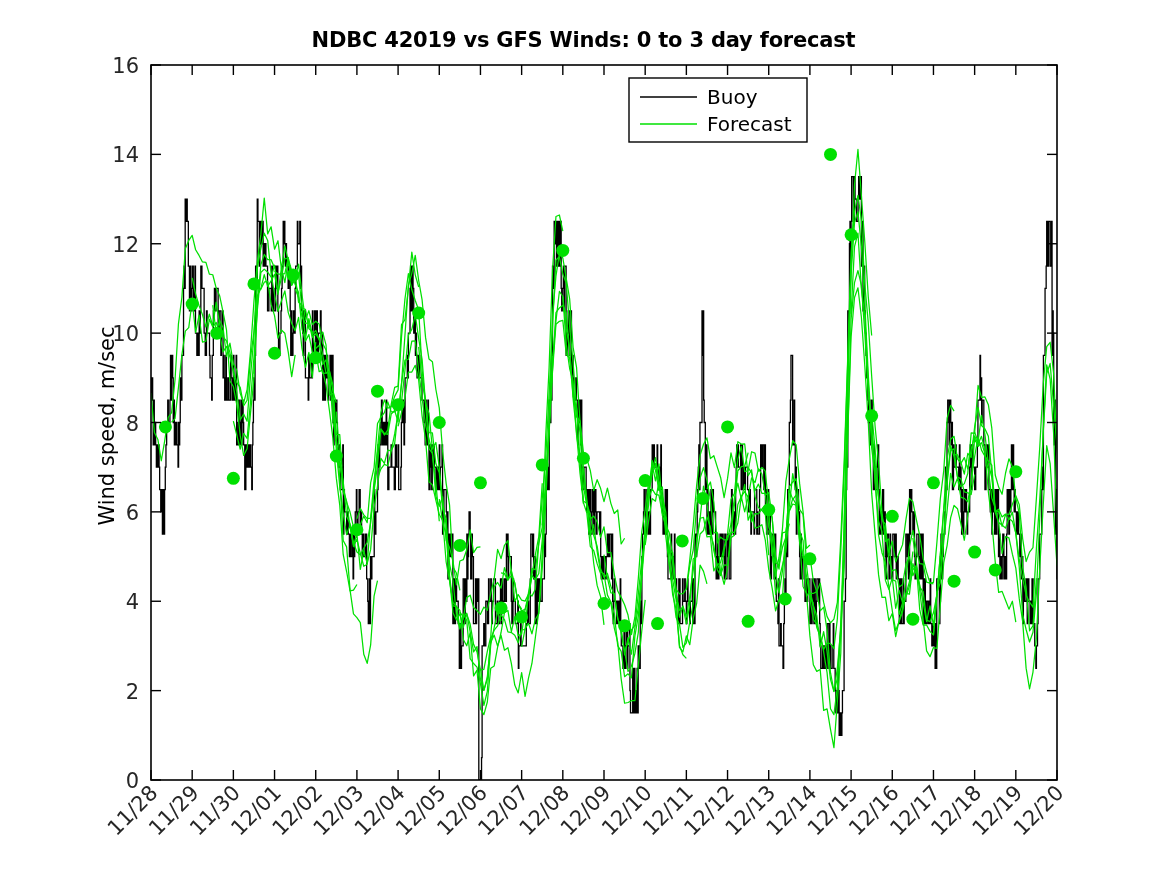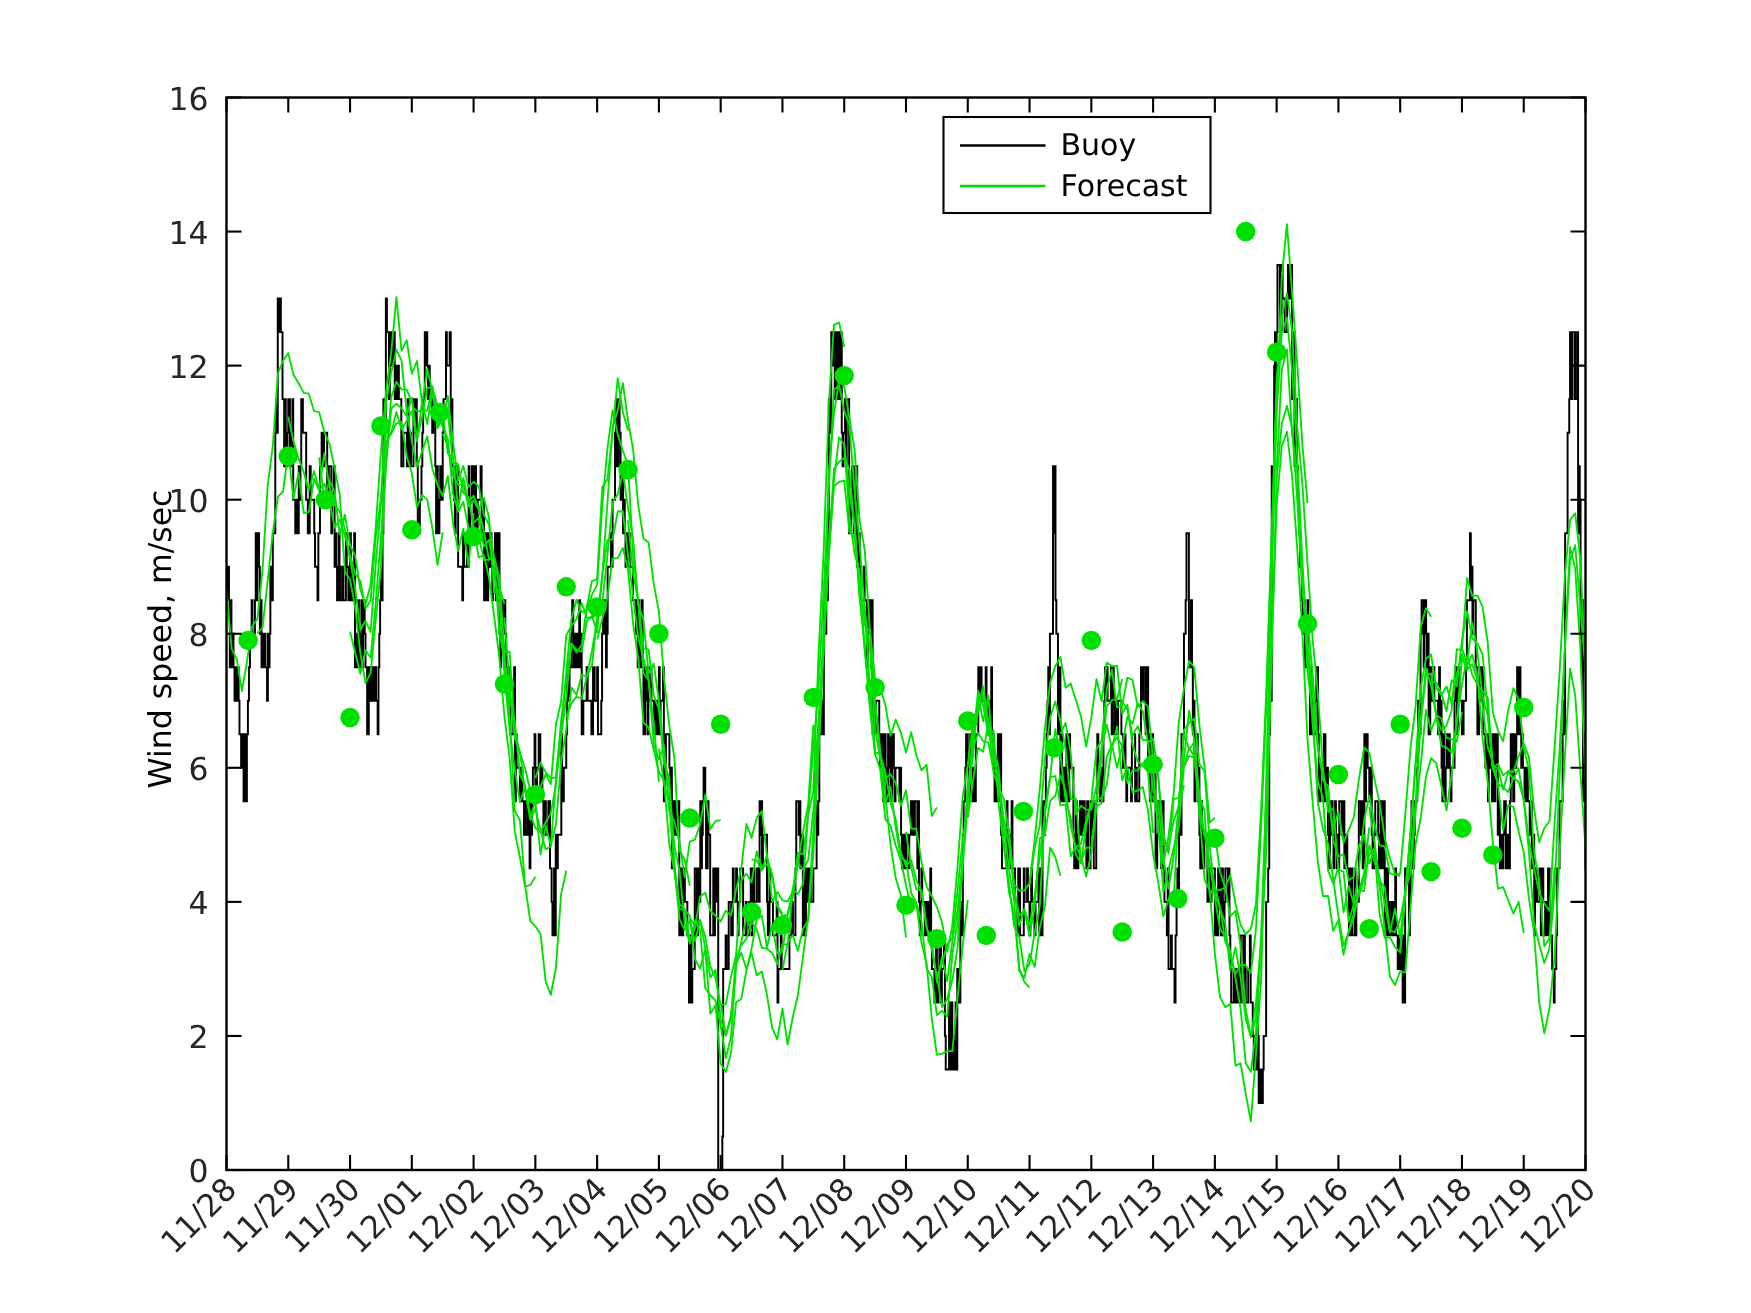--- a/index.html
+++ b/index.html
@@ -65,20 +65,21 @@
     fill: #000000;
     font-family: "DejaVu Sans", sans-serif;
     dominant-baseline: middle;
   }
 </style>
 </head>
 <body>
 
 <div id="figure">
 
+  <div id="chart-title">NDBC 42019 vs GFS Winds: 0 to 3 day forecast</div>
 
   <div id="ylabel">Wind speed, m/sec</div>
 
   <svg id="plot" width="1167" height="875">
     <defs>
       <clipPath id="plotclip">
         <rect x="151" y="65" width="906" height="715"></rect>
       </clipPath>
     </defs>
 

